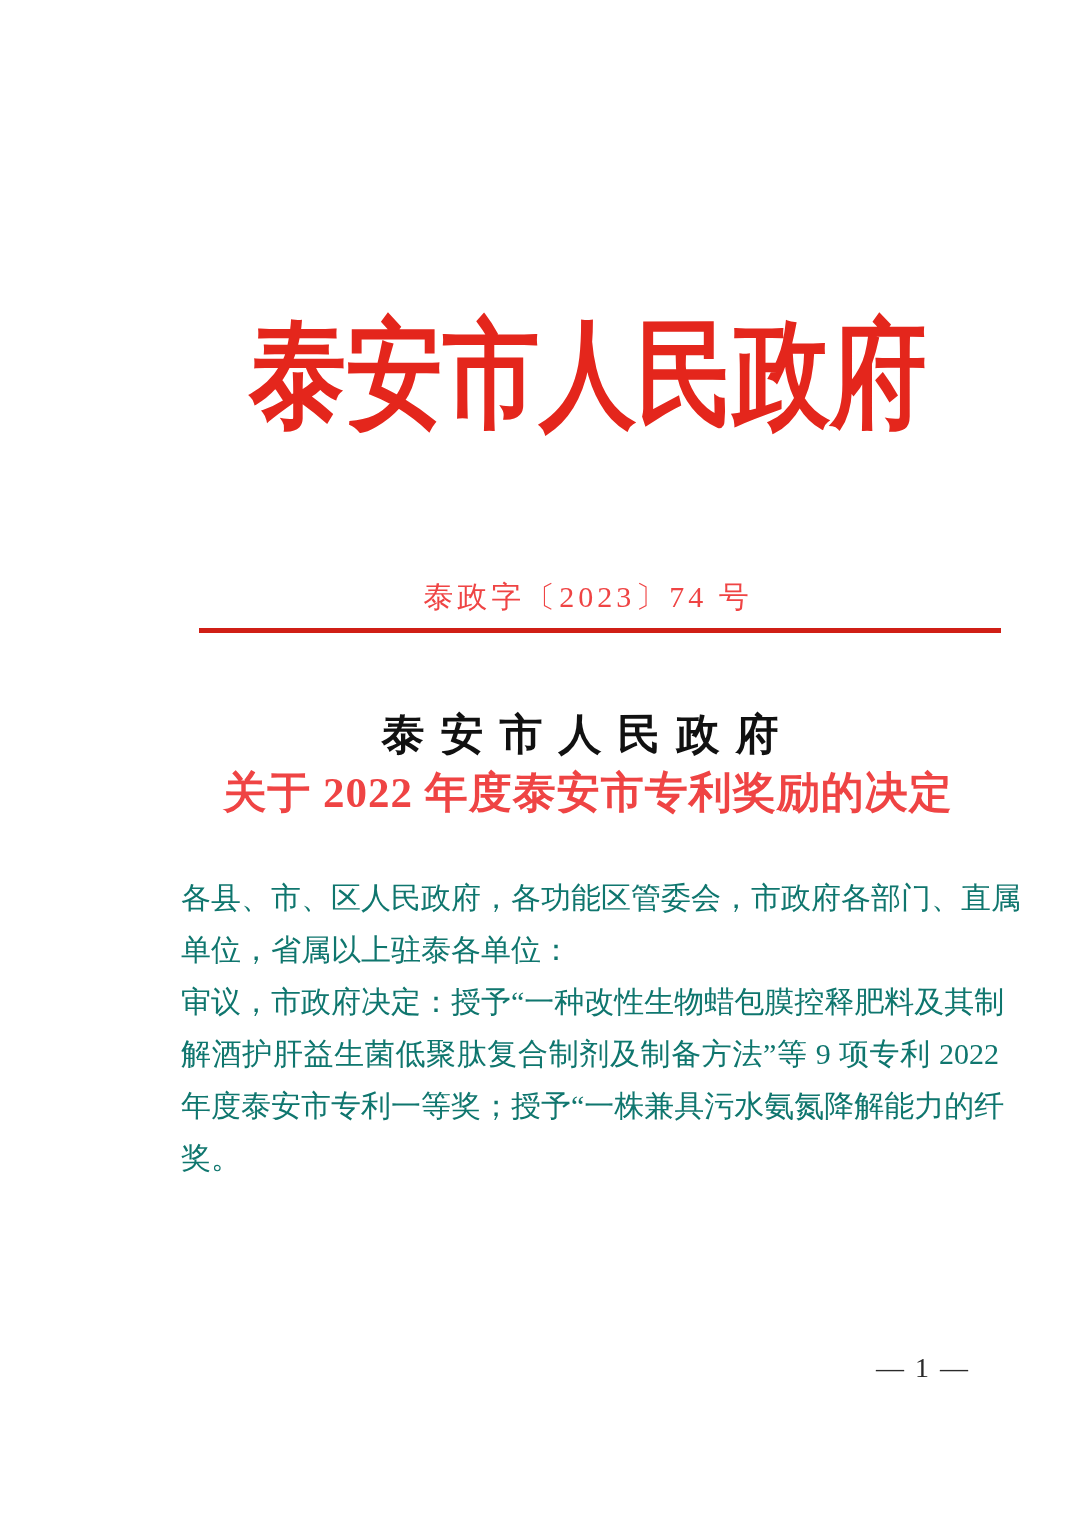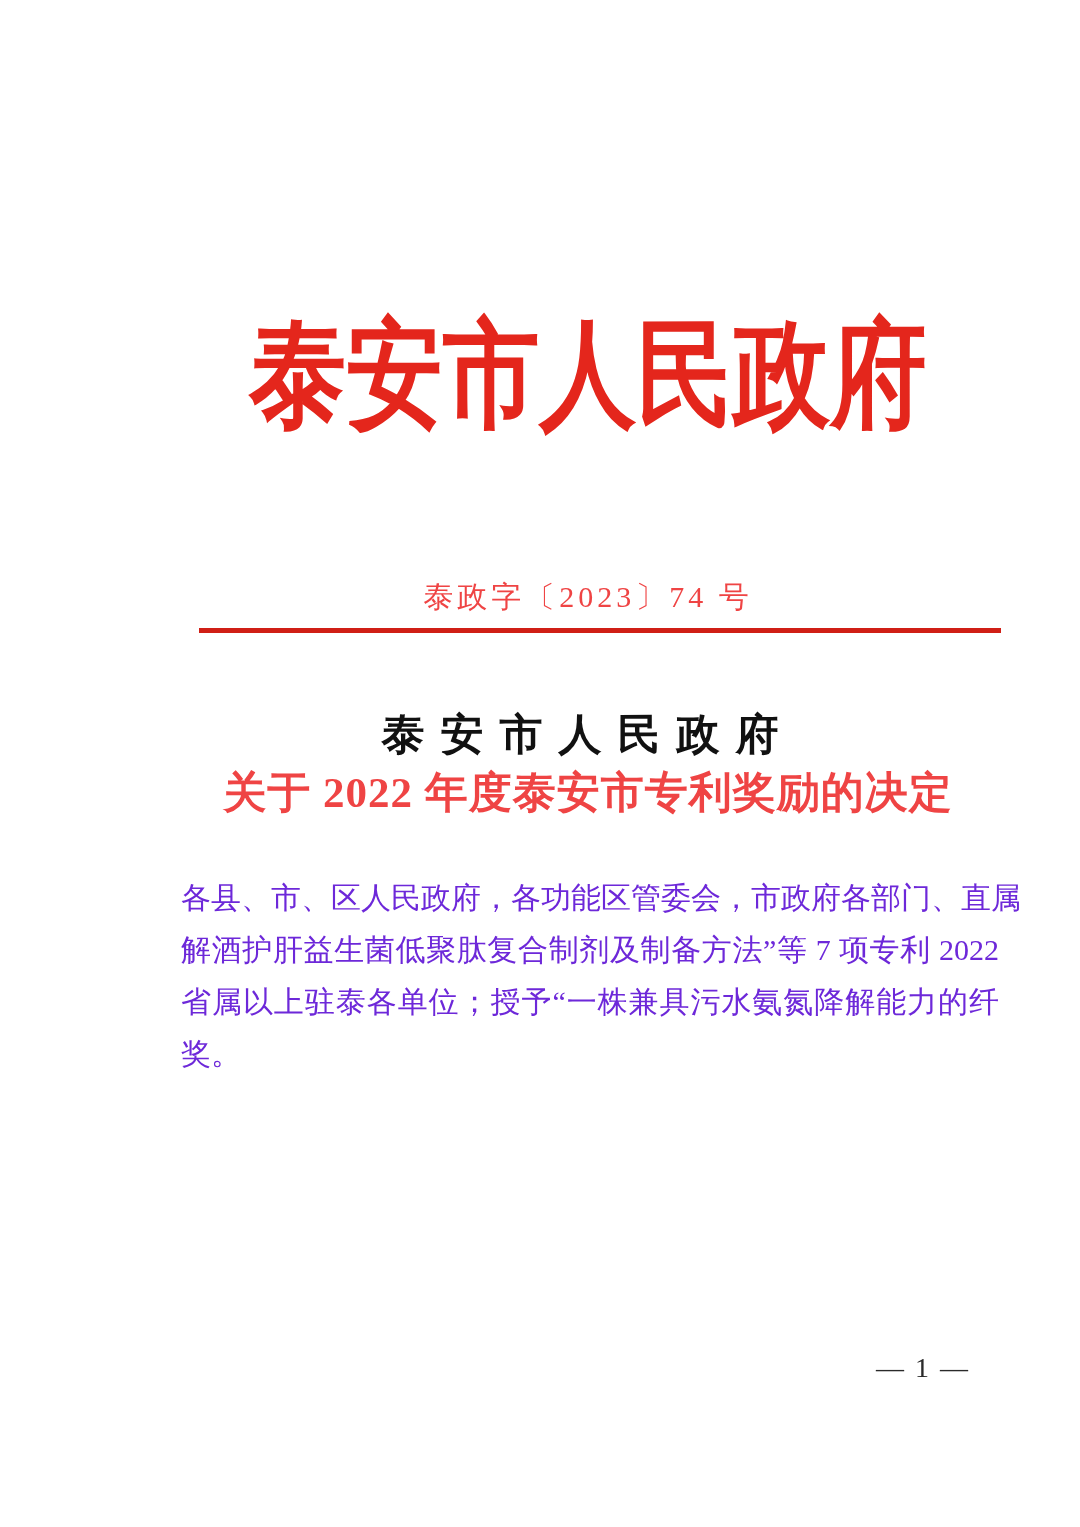--- a/index.html
+++ b/index.html
@@ -82,21 +82,21 @@
     color: #ef4444;
     white-space: nowrap;
   }
   
   .body-block {
     position: absolute;
     left: 133px;
     top: 872px;
     width: 818px;
     font-size: 30px;
-    color: #6d28d9;
+    color: #0f766e;
   }
   .bline {
     height: 52px;
     line-height: 52px;
     white-space: nowrap;
     text-align: justify;
     text-align-last: justify;
     overflow: visible;
   }
   .bline.last {
@@ -134,20 +134,22 @@
   <div class="doc-number">泰政字〔2023〕74 号</div>
 
   <div class="red-divider"></div>
 
   <h1 class="title-1">泰安市人民政府</h1>
 
   <h1 class="title-2">关于 2022 年度泰安市专利奖励的决定</h1>
 
   <div class="body-block">
     <div class="bline">各县、市、区人民政府，各功能区管委会，市政府各部门、直属</div>
-    <div class="bline">解酒护肝益生菌低聚肽复合制剂及制备方法”等 7 项专利 2022</div>
-    <div class="bline">省属以上驻泰各单位；授予“一株兼具污水氨氮降解能力的纤</div>
+    <div class="bline last">单位，省属以上驻泰各单位：</div>
+    <div class="bline">审议，市政府决定：授予“一种改性生物蜡包膜控释肥料及其制</div>
+    <div class="bline">解酒护肝益生菌低聚肽复合制剂及制备方法”等 9 项专利 2022</div>
+    <div class="bline">年度泰安市专利一等奖；授予“一株兼具污水氨氮降解能力的纤</div>
     <div class="bline last">奖。</div>
   </div>
 
   <div class="page-number">— 1 —</div>
 
 </div>
 
 </body></html>

